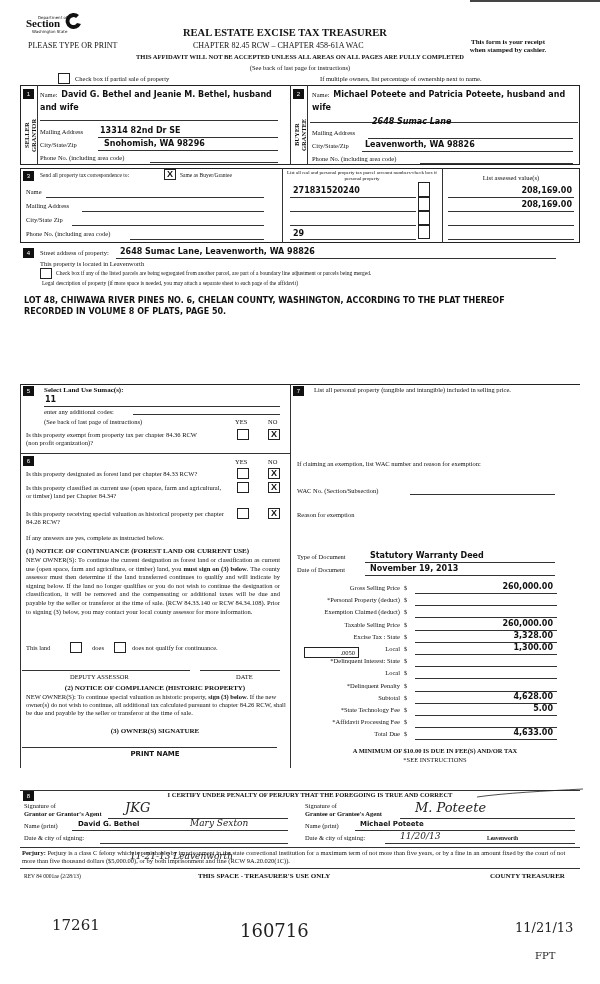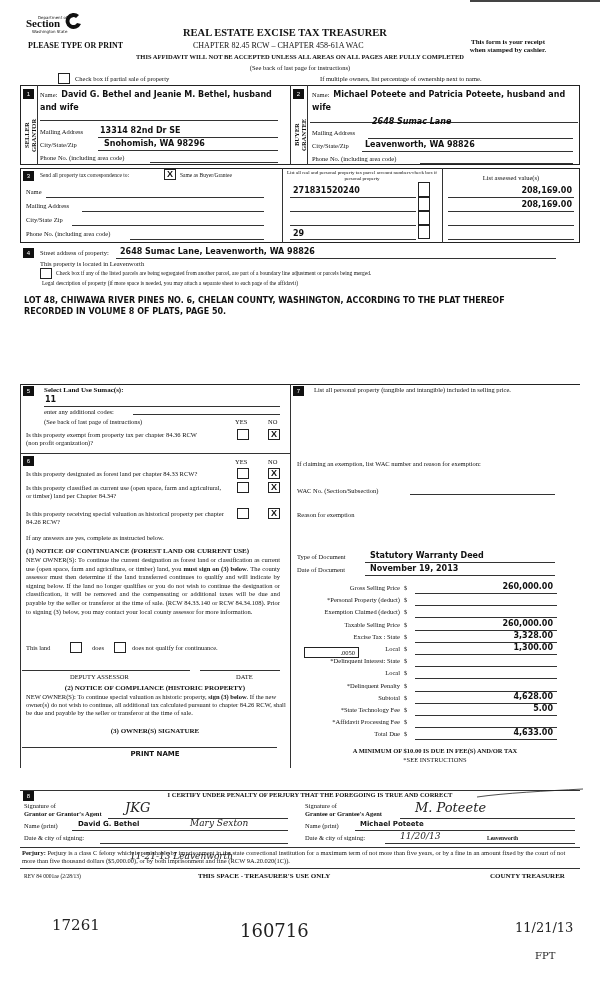--- a/index.html
+++ b/index.html
@@ -32,21 +32,21 @@
 
 <div class="abs" style="left:22px;top:10px;width:60px;height:30px;">
   <div class="abs sans" style="left:16px;top:5px;font-size:4px;">Department of</div>
   <div class="abs serif b" style="left:4px;top:8px;font-size:11px;line-height:11px;">Section</div>
   <div class="abs sans" style="left:10px;top:19px;font-size:4px;">Washington State</div>
   <svg class="abs" style="left:43px;top:2px;" width="18" height="18">
     <path d="M14 3 A8 8 0 1 0 16 12 L12 11 A4 4 0 1 1 11 6 Z" fill="#111"></path>
   </svg>
 </div>
 <div class="abs serif b" style="left:183px;top:27px;font-size:10.5px;">REAL ESTATE EXCISE TAX TREASURER</div>
-<div class="abs serif t8" style="left:28px;top:41px;font-weight:bold;">PLEASE TYPE OR PRINT</div>
+<div class="abs serif t8" style="left:28px;top:41px;">PLEASE TYPE OR PRINT</div>
 <div class="abs serif t8" style="left:193px;top:41px;">CHAPTER 82.45 RCW – CHAPTER 458-61A WAC</div>
 <div class="abs serif t7 c" style="left:448px;top:38px;width:120px;line-height:8px;">
   <div>This form is your receipt</div>
   <div>when stamped by cashier.</div>
 </div>
 <div class="abs serif b t6 c" style="left:0;top:53px;width:600px;">THIS AFFIDAVIT WILL NOT BE ACCEPTED UNLESS ALL AREAS ON ALL PAGES ARE FULLY COMPLETED</div>
 <div class="abs serif t6 c" style="left:0;top:64px;width:600px;">(See back of last page for instructions)</div>
 <div class="cb" style="left:58px;top:73px;"></div>
 <div class="abs serif t6" style="left:75px;top:75px;">Check box if partial sale of property</div>
 <div class="abs serif t6" style="left:320px;top:75px;">If multiple owners, list percentage of ownership next to name.</div>

